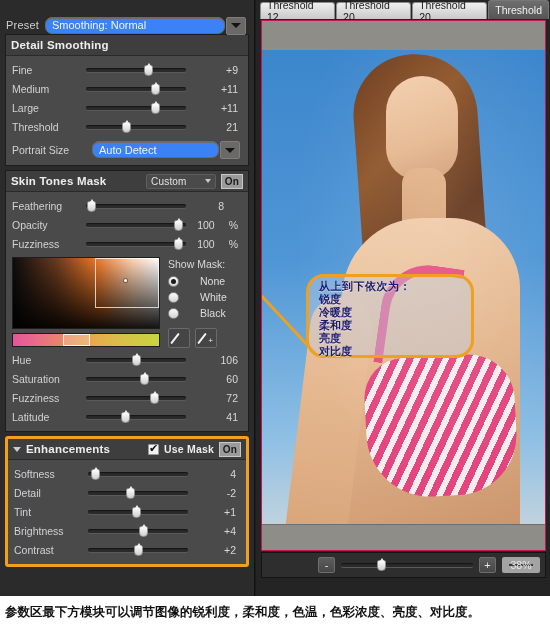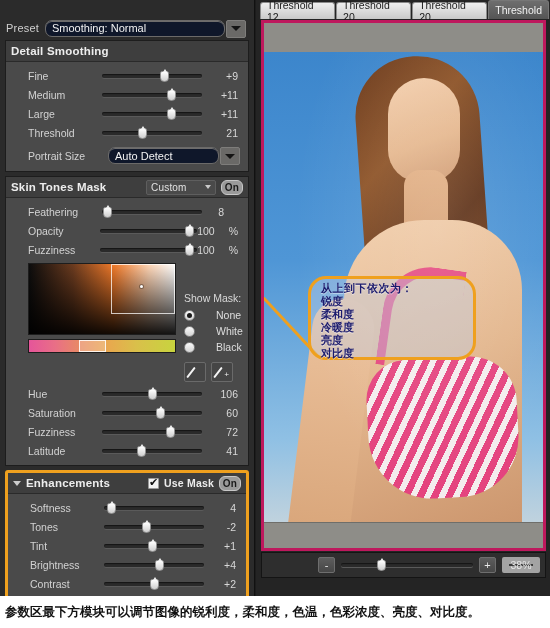--- a/index.html
+++ b/index.html
@@ -13,27 +13,27 @@
 
   
   .panel {
     position: absolute; left: 0; top: 0;
     width: 255px; height: 596px;
     background: #2b2b2b;
     border-right: 1px solid #111;
   }
   .preset-row {
     display: flex; align-items: center;
-    height: 40px; padding: 16px 5px 0 6px; gap: 6px;
+    height: 34px; padding: 16px 5px 0 6px; gap: 6px;
     background: #2b2b2b;
   }
   .preset-label { color: #cfcfcf; font-size: 11px; letter-spacing: .2px; }
   .combo {
     flex: 1; height: 17px; position: relative;
-    background: #0f172a;
+    background: #3b82f6;
     border: 1px solid #6b6a69;
     border-radius: 7px;
     display: flex; align-items: center;
     box-shadow: inset 0 1px 0 #6e6d6c;
     text-align: right;
   }
   .combo span.cv { color: #f2f2f2; font-size: 11px; padding-left: 6px; white-space: nowrap; }
   .combo-arrow {
     position: absolute; right: -22px; top: -1px;
     width: 20px; height: 18px;
@@ -54,21 +54,21 @@
     border-bottom: 1px solid #2a2a2a;
     display: flex; align-items: center; padding: 0 5px;
     color: #ededed; font-size: 11.5px; font-weight: bold;
     letter-spacing: .2px;
   }
   .sec-head .tri {
     width: 0; height: 0; margin-right: 5px;
     border-left: 4px solid transparent; border-right: 4px solid transparent;
     border-top: 5px solid #cdcdcd;
   }
-  .sec-body { background: #4a4a4a; padding: 4px 0 5px 16px; }
+  .sec-body { background: #4a4a4a; padding: 4px 0 5px 0; }
 
   
   .srow { display: flex; align-items: center; height: 19px; padding: 0 6px; }
   .srow .lbl { width: 74px; color: #d2d2d2; font-size: 10.5px; }
   .track-wrap { width: 100px; position: relative; height: 16px; }
   .track {
     position: absolute; top: 6px; left: 0; right: 0; height: 4px;
     background: #2a2a2a; border-radius: 2px;
     box-shadow: inset 0 1px 1px #151515, 0 1px 0 #5a5a5a;
   }
@@ -102,21 +102,21 @@
     display: flex; align-items: center; justify-content: space-between;
     padding: 0 4px; color: #e2e2e2; font-size: 10px; font-weight: normal;
   }
   .minicombo .ma {
     width: 0; height: 0;
     border-left: 3px solid transparent; border-right: 3px solid transparent;
     border-top: 4px solid #c9c9c9;
   }
   .onbtn {
     width: 22px; height: 15px; background: #9a9a9a;
-    border: 1px solid #c8c8c8; border-radius: 6px;
+    border: 1px solid #c8c8c8; border-radius: 0;
     color: #1a1a1a; font-size: 10px; font-weight: bold;
     display: flex; align-items: center; justify-content: center;
   }
 
   
   .colorblock { display: flex; padding: 4px 6px 2px 6px; gap: 8px; }
   .cp-left { width: 148px; }
   .cp-field {
     width: 148px; height: 72px; position: relative;
     background:
@@ -137,21 +137,21 @@
     margin-top: 4px; width: 148px; height: 14px; position: relative;
     border: 1px solid #1d1d1d;
     background: linear-gradient(to right,
       #e5559a 0%, #e96f86 18%, #e88c62 36%, #e8a94e 55%, #d9c04a 74%, #c8d43e 100%);
   }
   .cp-hue-sel {
     position: absolute; left: 34%; top: 0; width: 19%; height: 100%;
     border: 1px solid rgba(255,255,255,.85);
     background: rgba(255,255,255,.22);
   }
-  .cp-right { flex: 1; padding-top: 1px; margin-top: 28px; }
+  .cp-right { flex: 1; padding-top: 1px; }
   .showmask { color: #d8d8d8; font-size: 10.5px; margin-bottom: 5px; }
   .radio-row { display: flex; align-items: center; gap: 21px; margin-bottom: 4px; }
   .radio {
     width: 11px; height: 11px; border-radius: 50%;
     background: linear-gradient(#fafafa, #d4d4d4);
     border: 1px solid #888; position: relative;
   }
   .radio.on::after {
     content: ""; position: absolute; left: 2px; top: 2px;
     width: 5px; height: 5px; border-radius: 50%; background: #1a1a1a;
@@ -201,21 +201,21 @@
     border-radius: 3px 3px 0 0; margin-right: 1px;
   }
   .tab.active {
     color: #f2f2f2; height: 19px;
     background: linear-gradient(#6e6e6e, #555);
     border-color: #777;
   }
   .canvaswrap {
     position: absolute; left: 5px; top: 20px;
     width: 285px; height: 531px;
-    border: 3px solid #be185d; background: #8e8d88;
+    border: 1px solid #be185d; background: #8e8d88;
     overflow: hidden;
   }
   .topstrip { position: absolute; left: 0; top: 0; right: 0; height: 29px; background: #8e8d88; }
   .photo {
     position: absolute; left: 0; top: 29px; right: 0; bottom: 0;
     background: linear-gradient(to bottom, #3c86cc 0%, #4f96d6 42%, #8fc0e4 78%, #cfd8dc 100%);
     overflow: hidden;
   }
   
   .fig-hair {
@@ -535,21 +535,21 @@
         <div class="srow">
           <span class="lbl">Softness</span>
           <div class="track-wrap">
             <div class="track"></div>
             <div class="knob" style="left:7%"></div>
           </div>
           <span class="val">4</span>
         </div>
 
         <div class="srow">
-          <span class="lbl">Tones</span>
+          <span class="lbl">Detail</span>
           <div class="track-wrap">
             <div class="track"></div>
             <div class="knob" style="left:42%"></div>
           </div>
           <span class="val">-2</span>
         </div>
 
         <div class="srow">
           <span class="lbl">Tint</span>
           <div class="track-wrap">
@@ -602,22 +602,22 @@
         <div class="fig-arm-l"></div>
         <div class="fig-strap"></div>
         <div class="fig-bikini"></div>
         <div class="fig-shade"></div>
 
         <div class="pointer"></div>
 
         <div class="callout">
           <div class="ln first">从上到下依次为：</div>
           <div class="ln">锐度</div>
+          <div class="ln">冷暖度</div>
           <div class="ln">柔和度</div>
-          <div class="ln">冷暖度</div>
           <div class="ln">亮度</div>
           <div class="ln">对比度</div>
         </div>
       </div>
 
       <div class="botbar"></div>
     </div>
 
     <div class="zoomstrip">
       <div class="zbtn">-</div>

